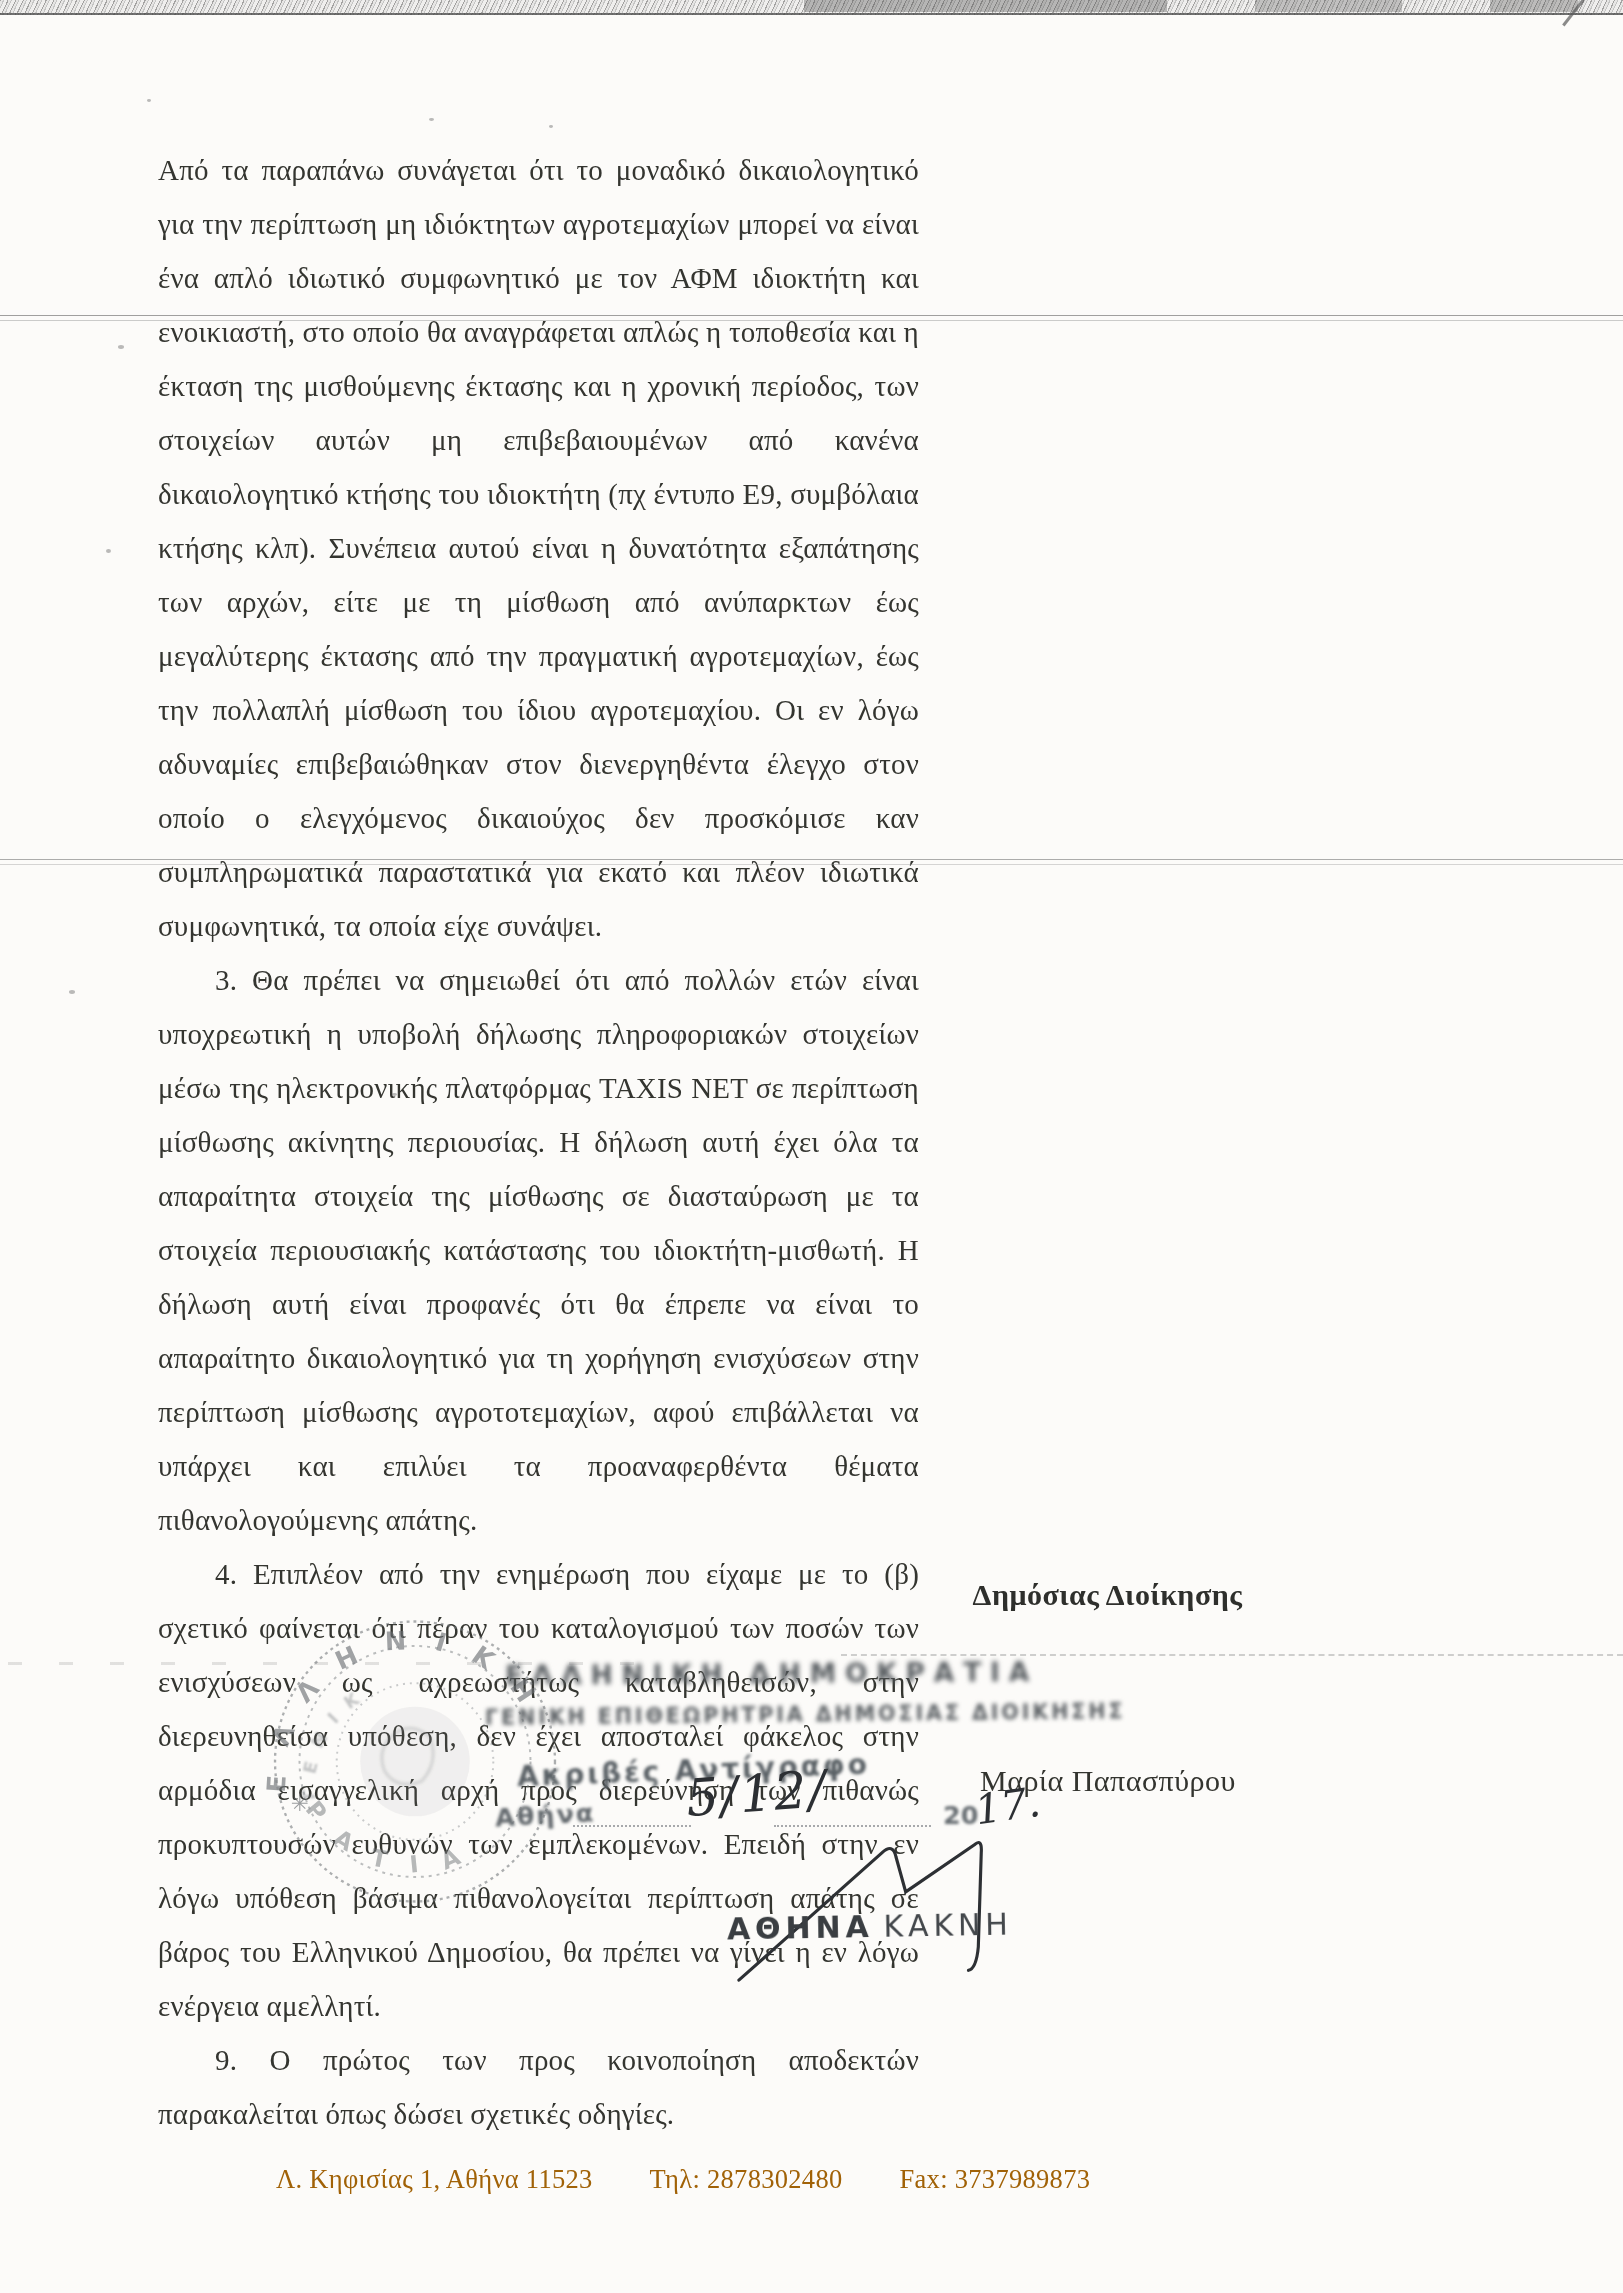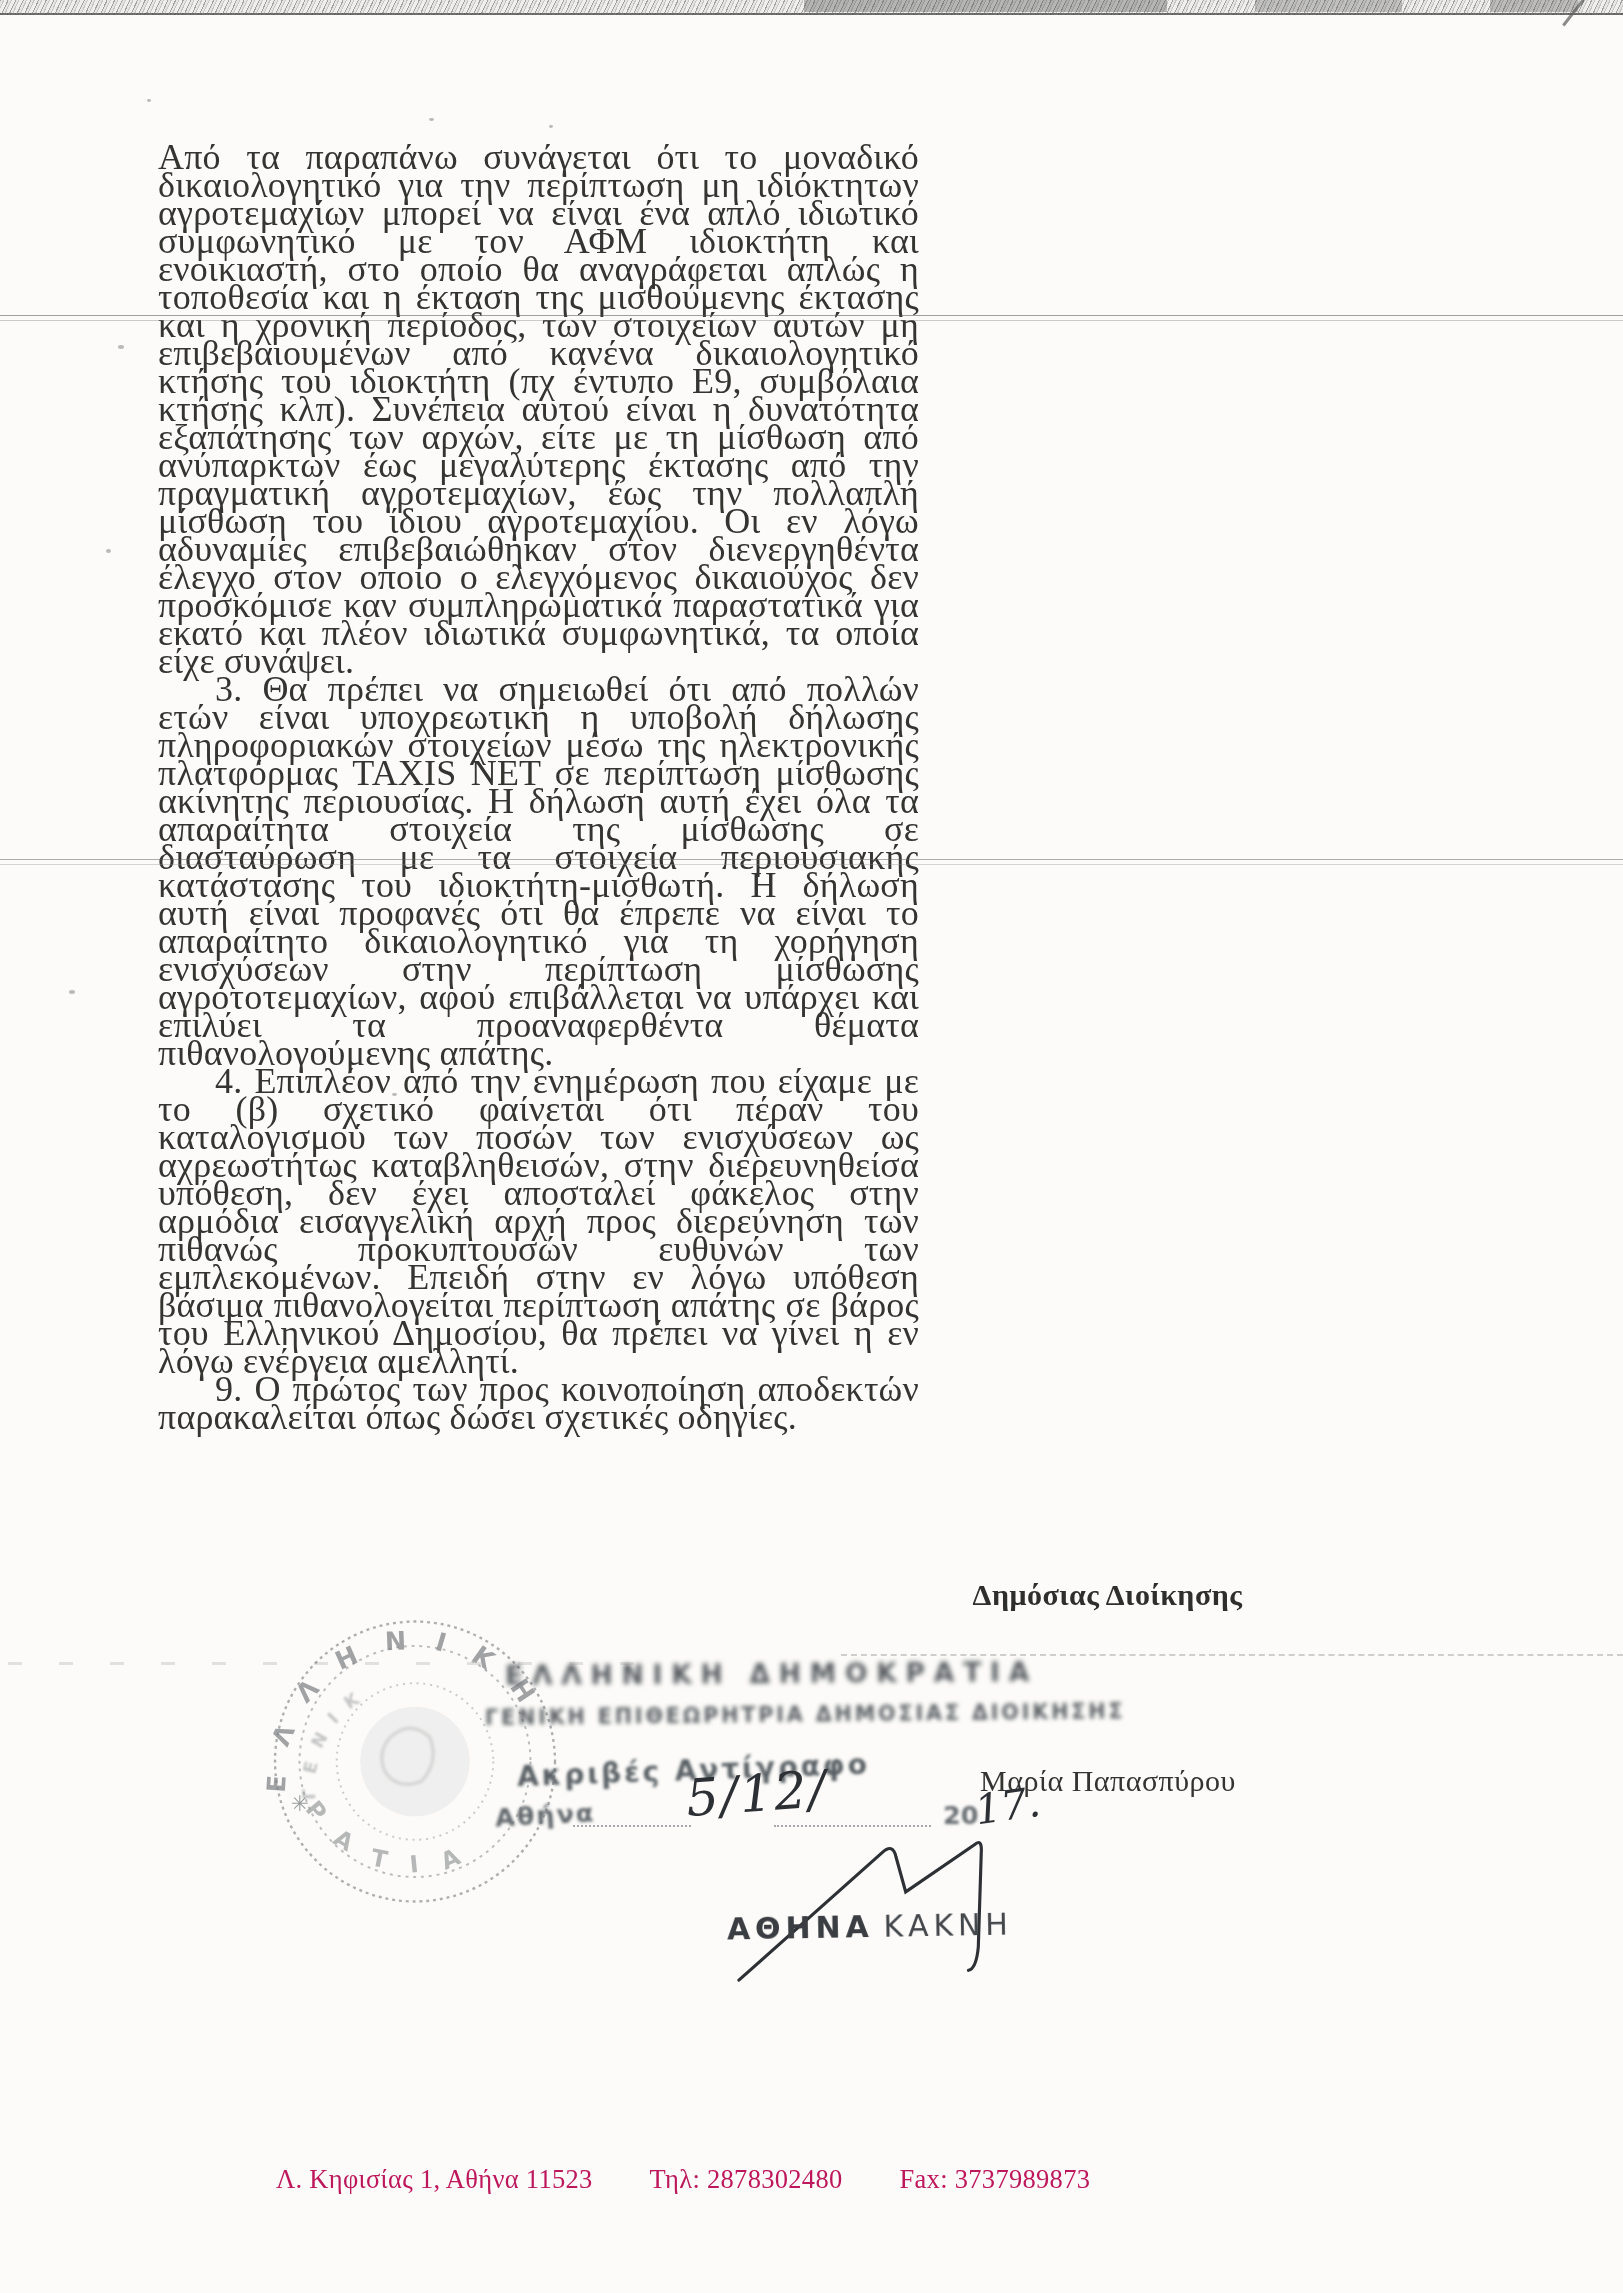--- a/index.html
+++ b/index.html
@@ -21,21 +21,21 @@
     border-bottom:2px solid rgba(70,70,70,.75);
   }
   .scan-edge-dark{position:absolute;top:0;height:11.8px;background:rgba(75,75,75,.35);}
   .corner-mark{
     position:absolute;top:-3.9px;left:1572px;width:2.9px;height:33px;
     background:rgba(90,90,90,.7);transform:rotate(38deg);
   }
   
   .body-text{
     position:absolute;left:158px;top:143px;width:761px;
-    font-size:36px;line-height:28px;
+    font-size:29px;line-height:54px;
     text-align:justify;
     color:#343530;
     letter-spacing:0.2px;
   }
   .body-text p{margin:0;}
   .body-text p.indented{text-indent:57px;}
   
   .artifact-line{position:absolute;left:0;width:1623px;}
   .artifact-a{top:315px;height:3.9px;
     border-top:1px solid rgba(85,85,85,.55);
@@ -123,21 +123,21 @@
     position:absolute;left:727px;top:1909px;
     font-family:"DejaVu Sans","Liberation Sans",sans-serif;
     font-size:30px;letter-spacing:4.9px;color:#43474b;
     filter:blur(0.4px);transform:rotate(-1deg);white-space:nowrap;
   }
   .name-stamp .first{font-weight:bold;color:#3a3e42;margin-right:9.8px;}
   
   .footer{
     position:absolute;left:276px;top:2164px;width:1078px;
     display:flex;gap:57px;
-    font-size:26.5px;color:#be185d;letter-spacing:0.3px;
+    font-size:26.5px;color:#a16207;letter-spacing:0.3px;
     justify-content:flex-start;
   }
   .speck{position:absolute;background:rgba(120,120,120,.5);border-radius:50%;}
 </style>
 </head>
 <body>
 
 <div class="page">
 
   <div class="scan-edge"></div>

